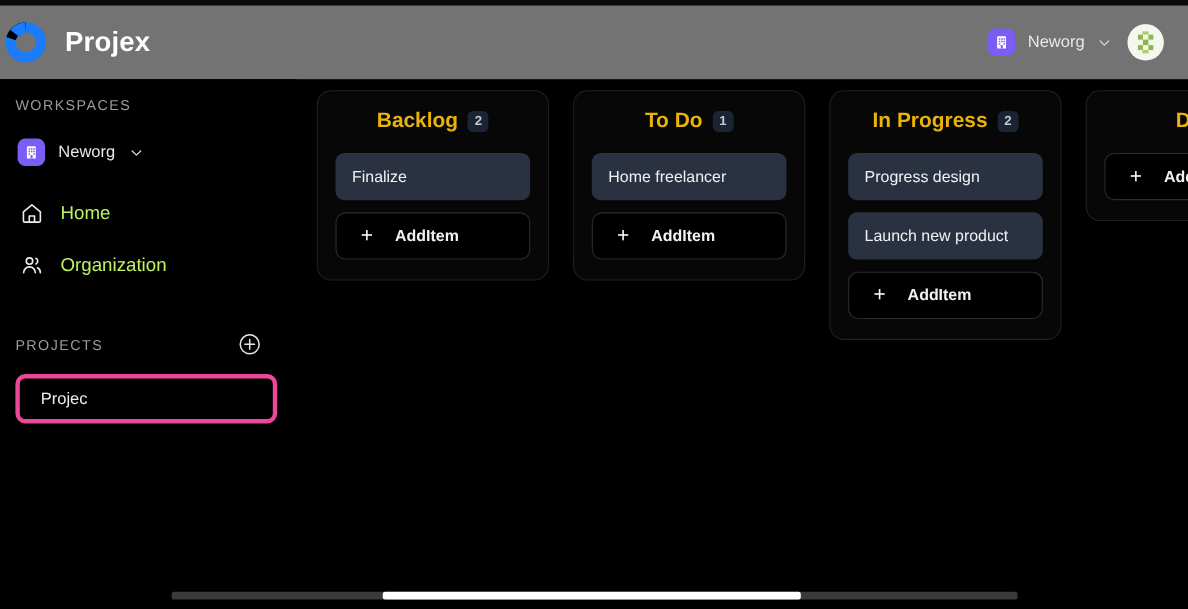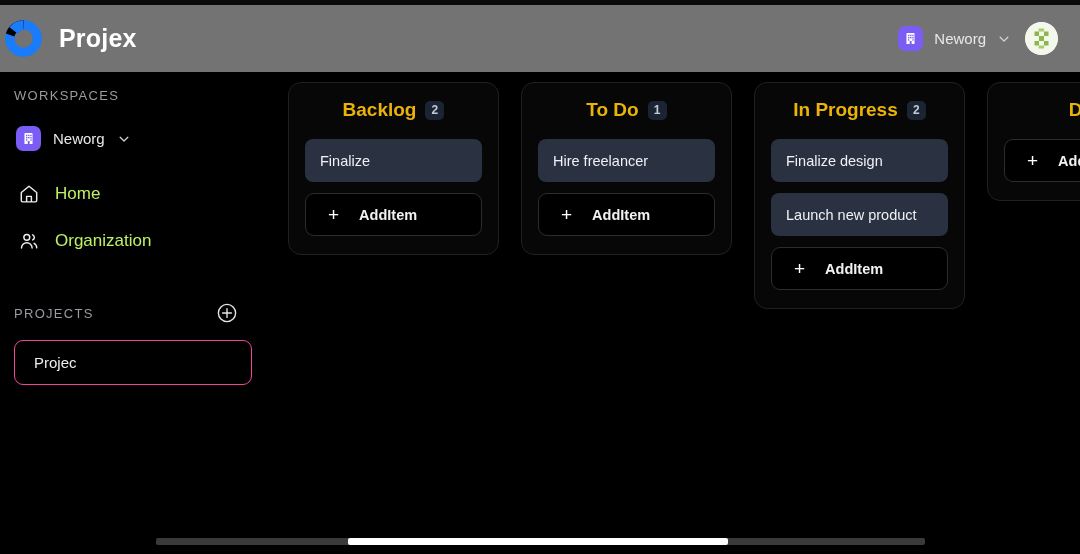--- a/index.html
+++ b/index.html
@@ -82,21 +82,21 @@
     display: flex; align-items: center; gap: 15px;
     margin-left: 4px;
   }
   .nav-label { font-size: 17px; color: #bef264; }
   .proj-head {
     display: flex; align-items: center; justify-content: space-between;
     margin-top: 50px; padding-right: 14px;
   }
   .proj-list { margin-top: 16px; display: flex; flex-direction: column; gap: 13px; }
   .proj-card {
-    height: 45px; border: 1px solid #ec4899; border-radius: 9px;
+    height: 45px; border: 4px solid #ec4899; border-radius: 9px;
     background: #000000;
     display: flex; align-items: center;
     padding: 0 19px;
     font-size: 15px; color: #ededef;
   }
 
   
   .board {
     position: absolute; top: 72px; left: 270px;
     width: 810px; height: 482px;
@@ -287,35 +287,35 @@
         <span class="add-label">AddItem</span>
       </div>
     </div>
 
     <div class="column">
       <div class="col-head">
         <span class="col-title">To Do</span>
         <span class="col-count">1</span>
       </div>
       <div class="cards">
-        <div class="card">Hire freelancer</div>
+        <div class="card">Home freelancer</div>
       </div>
       <div class="add-item">
         <span class="add-plus">+</span>
         <span class="add-label">AddItem</span>
       </div>
     </div>
 
     <div class="column">
       <div class="col-head">
         <span class="col-title">In Progress</span>
         <span class="col-count">2</span>
       </div>
       <div class="cards">
-        <div class="card">Finalize design</div>
+        <div class="card">Progress design</div>
         <div class="card">Launch new product</div>
       </div>
       <div class="add-item">
         <span class="add-plus">+</span>
         <span class="add-label">AddItem</span>
       </div>
     </div>
 
     <div class="column">
       <div class="col-head">

